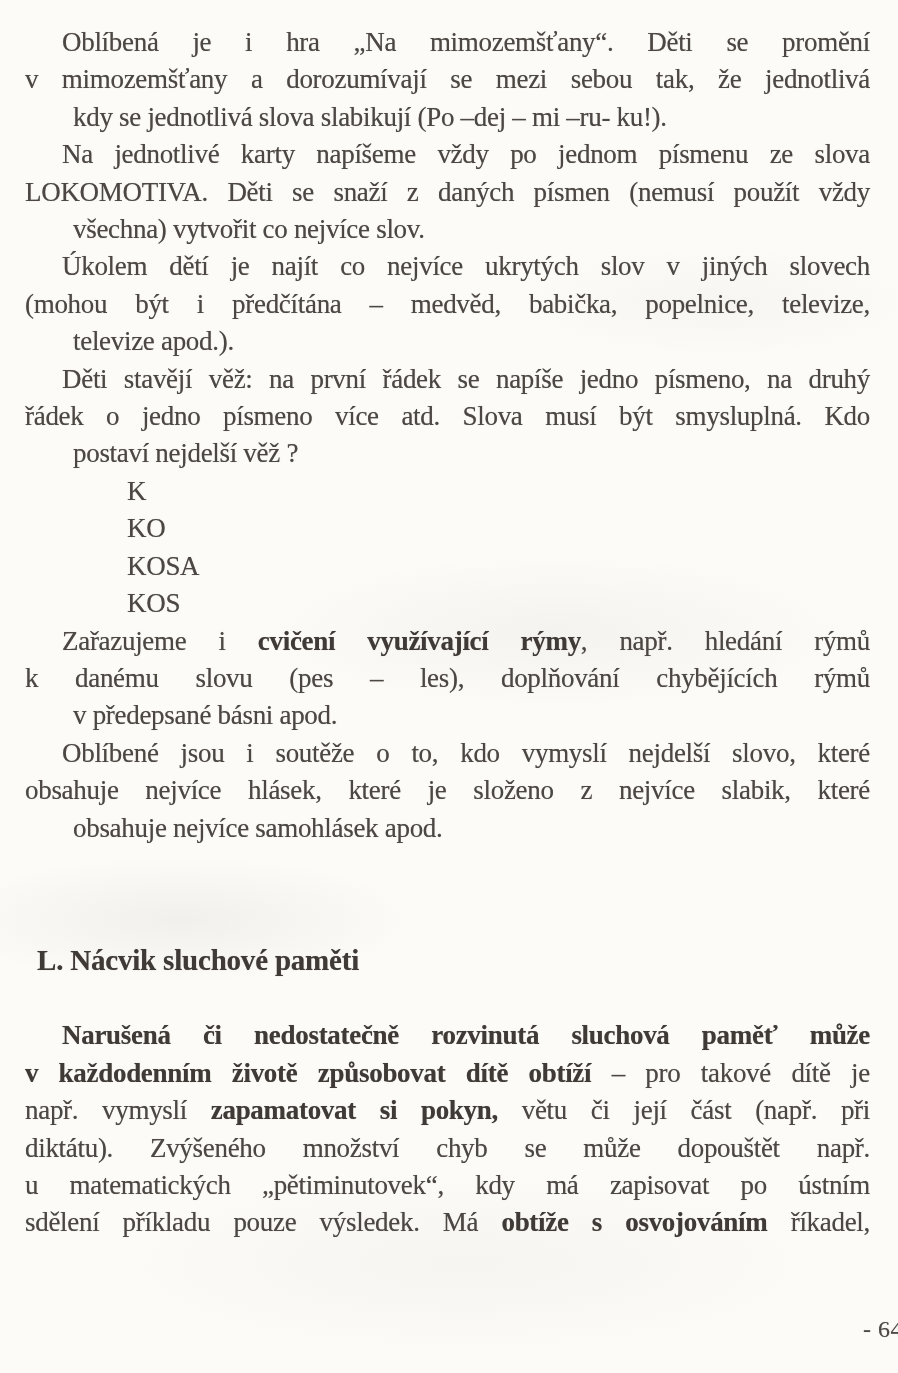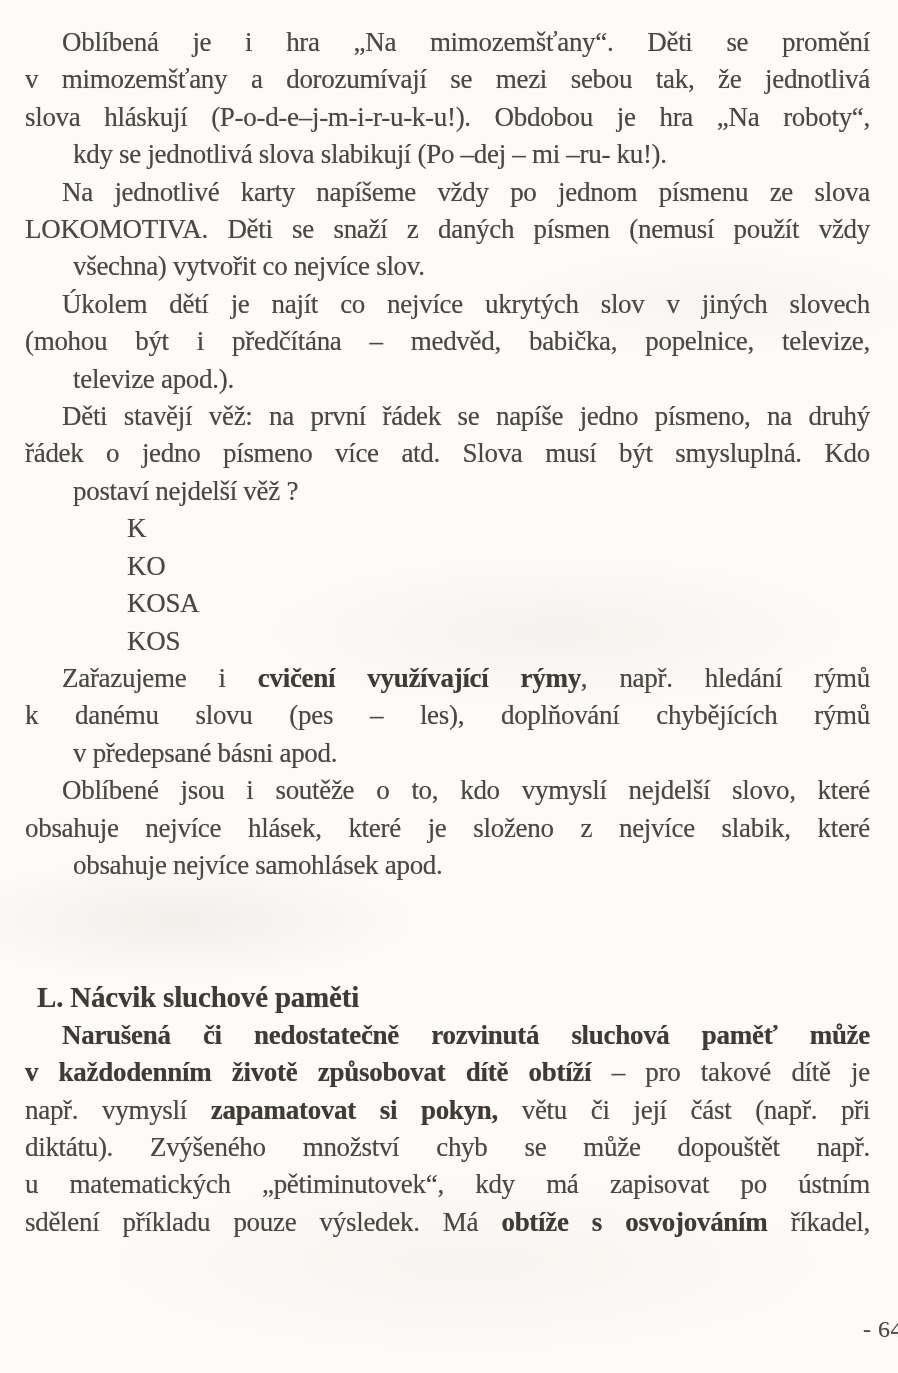--- a/index.html
+++ b/index.html
@@ -54,21 +54,21 @@
     margin-top: 95px;
     font-size: 29px;
     font-weight: bold;
     line-height: 37.4px;
     letter-spacing: -0.2px;
     color: #3f3a35;
     text-shadow: 0 0 0.7px rgba(63,58,53,0.55);
     margin-left: 12px;
   }
 
-  .p7 { }
+  .p7 { margin-top: 38px; }
 
   .footer {
     position: absolute;
     left: 0;
     top: 1316px;
     width: 100%;
     text-align: right;
     font-size: 24px;
     letter-spacing: 0.5px;
     color: #4e4944;
@@ -78,21 +78,20 @@
 </style>
 </head>
 <body>
 
 <div class="page">
   <div class="text-block">
 
     <div class="para">
       <div class="ln first">Oblíbená je i hra „Na mimozemšťany“. Děti se promění</div>
       <div class="ln">v mimozemšťany a dorozumívají se mezi sebou tak, že jednotlivá</div>
-      <div class="ln">slova hláskují (P-o-d-e–j-m-i-r-u-k-u!). Obdobou je hra „Na roboty“,</div>
       <div class="ln end">kdy se jednotlivá slova slabikují (Po –dej – mi –ru- ku!).</div>
     </div>
 
     <div class="para">
       <div class="ln first">Na jednotlivé karty napíšeme vždy po jednom písmenu ze slova</div>
       <div class="ln">LOKOMOTIVA. Děti se snaží z daných písmen (nemusí použít vždy</div>
       <div class="ln end">všechna) vytvořit co nejvíce slov.</div>
     </div>
 
     <div class="para">

